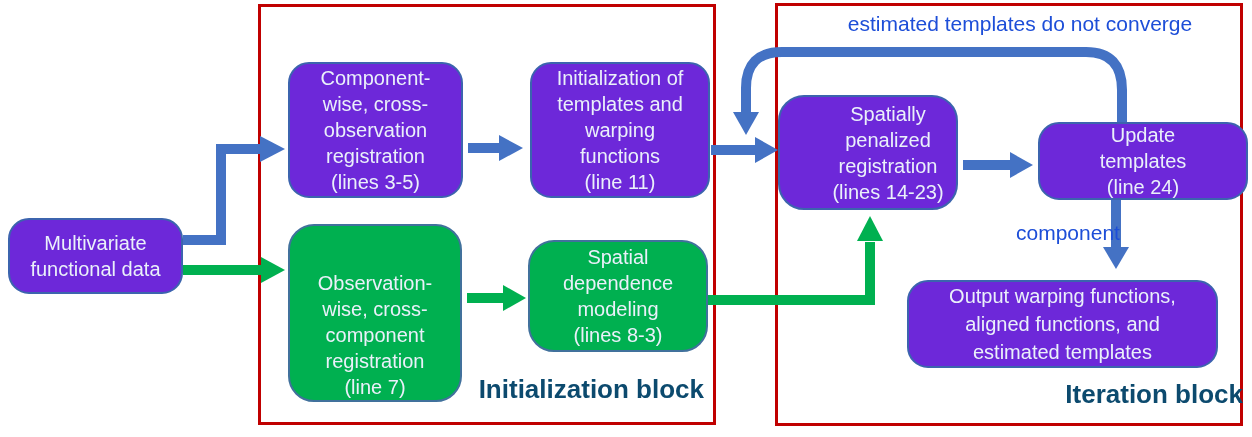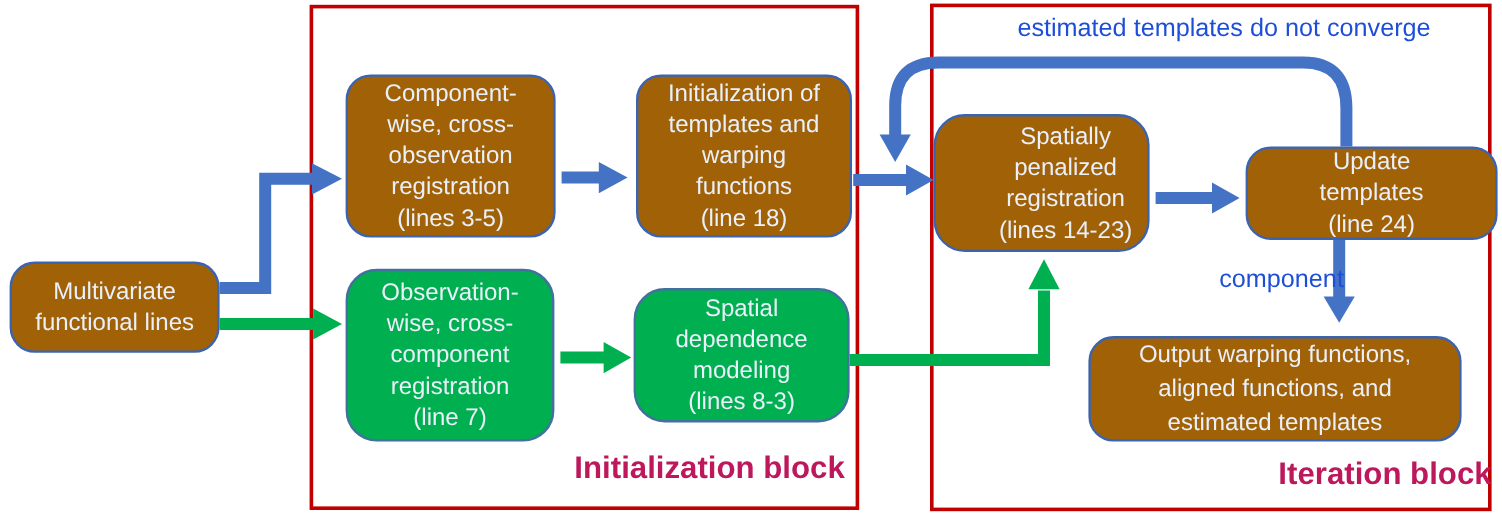--- a/index.html
+++ b/index.html
@@ -12,24 +12,24 @@
     box-sizing:border-box;
   }
   .arrows { position:absolute; left:0; top:0; width:1252px; height:437px; }
   .node {
     position:absolute; box-sizing:border-box;
     display:flex; align-items:center; justify-content:center;
     text-align:center; color:#EAF0FA;
     font-size:20px; line-height:26px; border-radius:21px;
   }
   .node .txt { white-space:pre-line; }
-  .node.blue  { background:#a16207; border:2px solid #3C64AE; }
+  .node.blue  { background:#6d28d9; border:2px solid #3C64AE; }
   .node.green { background:#00B050; border:2px solid #41719C; }
   .block-label {
-    position:absolute; color:#be185d; font-weight:bold; font-size:26px;
+    position:absolute; color:#0c4a6e; font-weight:bold; font-size:26px;
     line-height:30px;
   }
   .ann {
     position:absolute; color:#1d4ed8; font-size:21px; line-height:25px;
   }
 </style>
 </head>
 <body>
 
 <div class="canvas">
@@ -61,40 +61,40 @@
     </g>
     <g fill="#00B050" stroke="none">
       <polygon points="261,257 285,270 261,283"></polygon>
       <polygon points="503,285 526,298 503,311"></polygon>
       <polygon points="857,241 883,241 870,216"></polygon>
     </g>
   </svg>
 
   <div class="node blue" style="left:8px; top:218px; width:175px; height:76px;">
     <span class="txt">Multivariate
-functional lines</span>
+functional data</span>
   </div>
 
   <div class="node blue" style="left:288px; top:62px; width:175px; height:136px;">
     <span class="txt">Component-
 wise, cross-
 observation
 registration
 (lines 3-5)</span>
   </div>
 
   <div class="node blue" style="left:530px; top:62px; width:180px; height:136px;">
     <span class="txt">Initialization of
 templates and
 warping
 functions
-(line 18)</span>
+(line 11)</span>
   </div>
 
-  <div class="node green" style="left:288px; top:224px; width:174px; height:144px; border-radius:26px;">
+  <div class="node green" style="left:288px; top:224px; width:174px; height:178px; border-radius:26px;align-items:flex-end;">
     <span class="txt">Observation-
 wise, cross-
 component
 registration
 (line 7)</span>
   </div>
 
   <div class="node green" style="left:528px; top:240px; width:180px; height:112px; border-radius:26px;">
     <span class="txt">Spatial
 dependence

